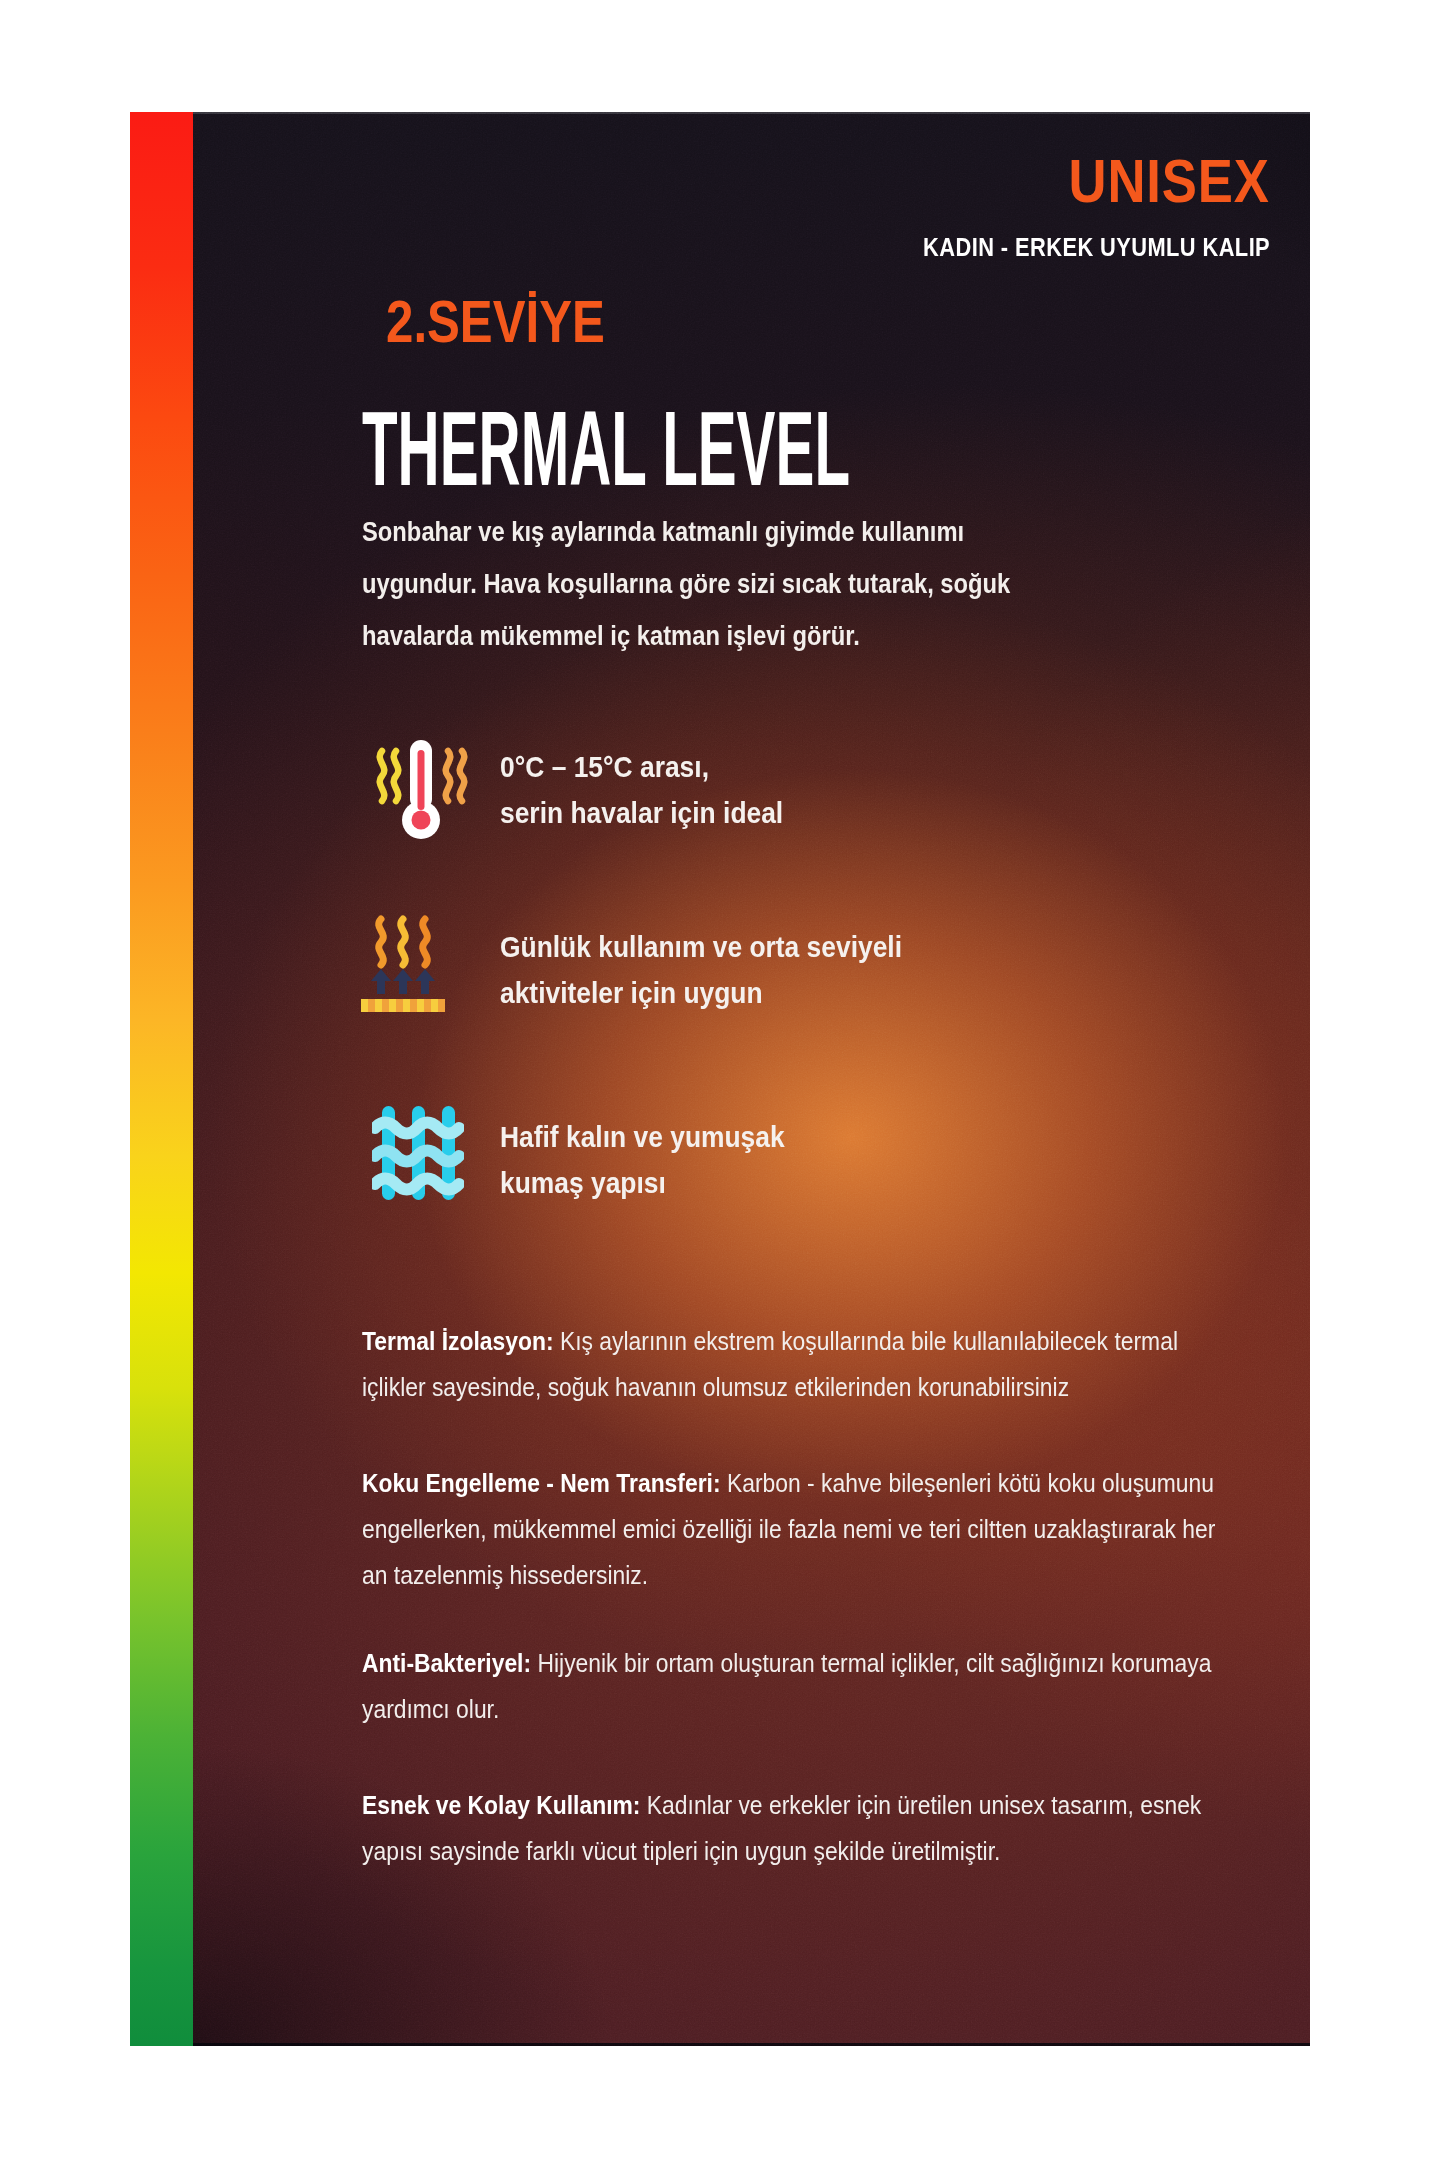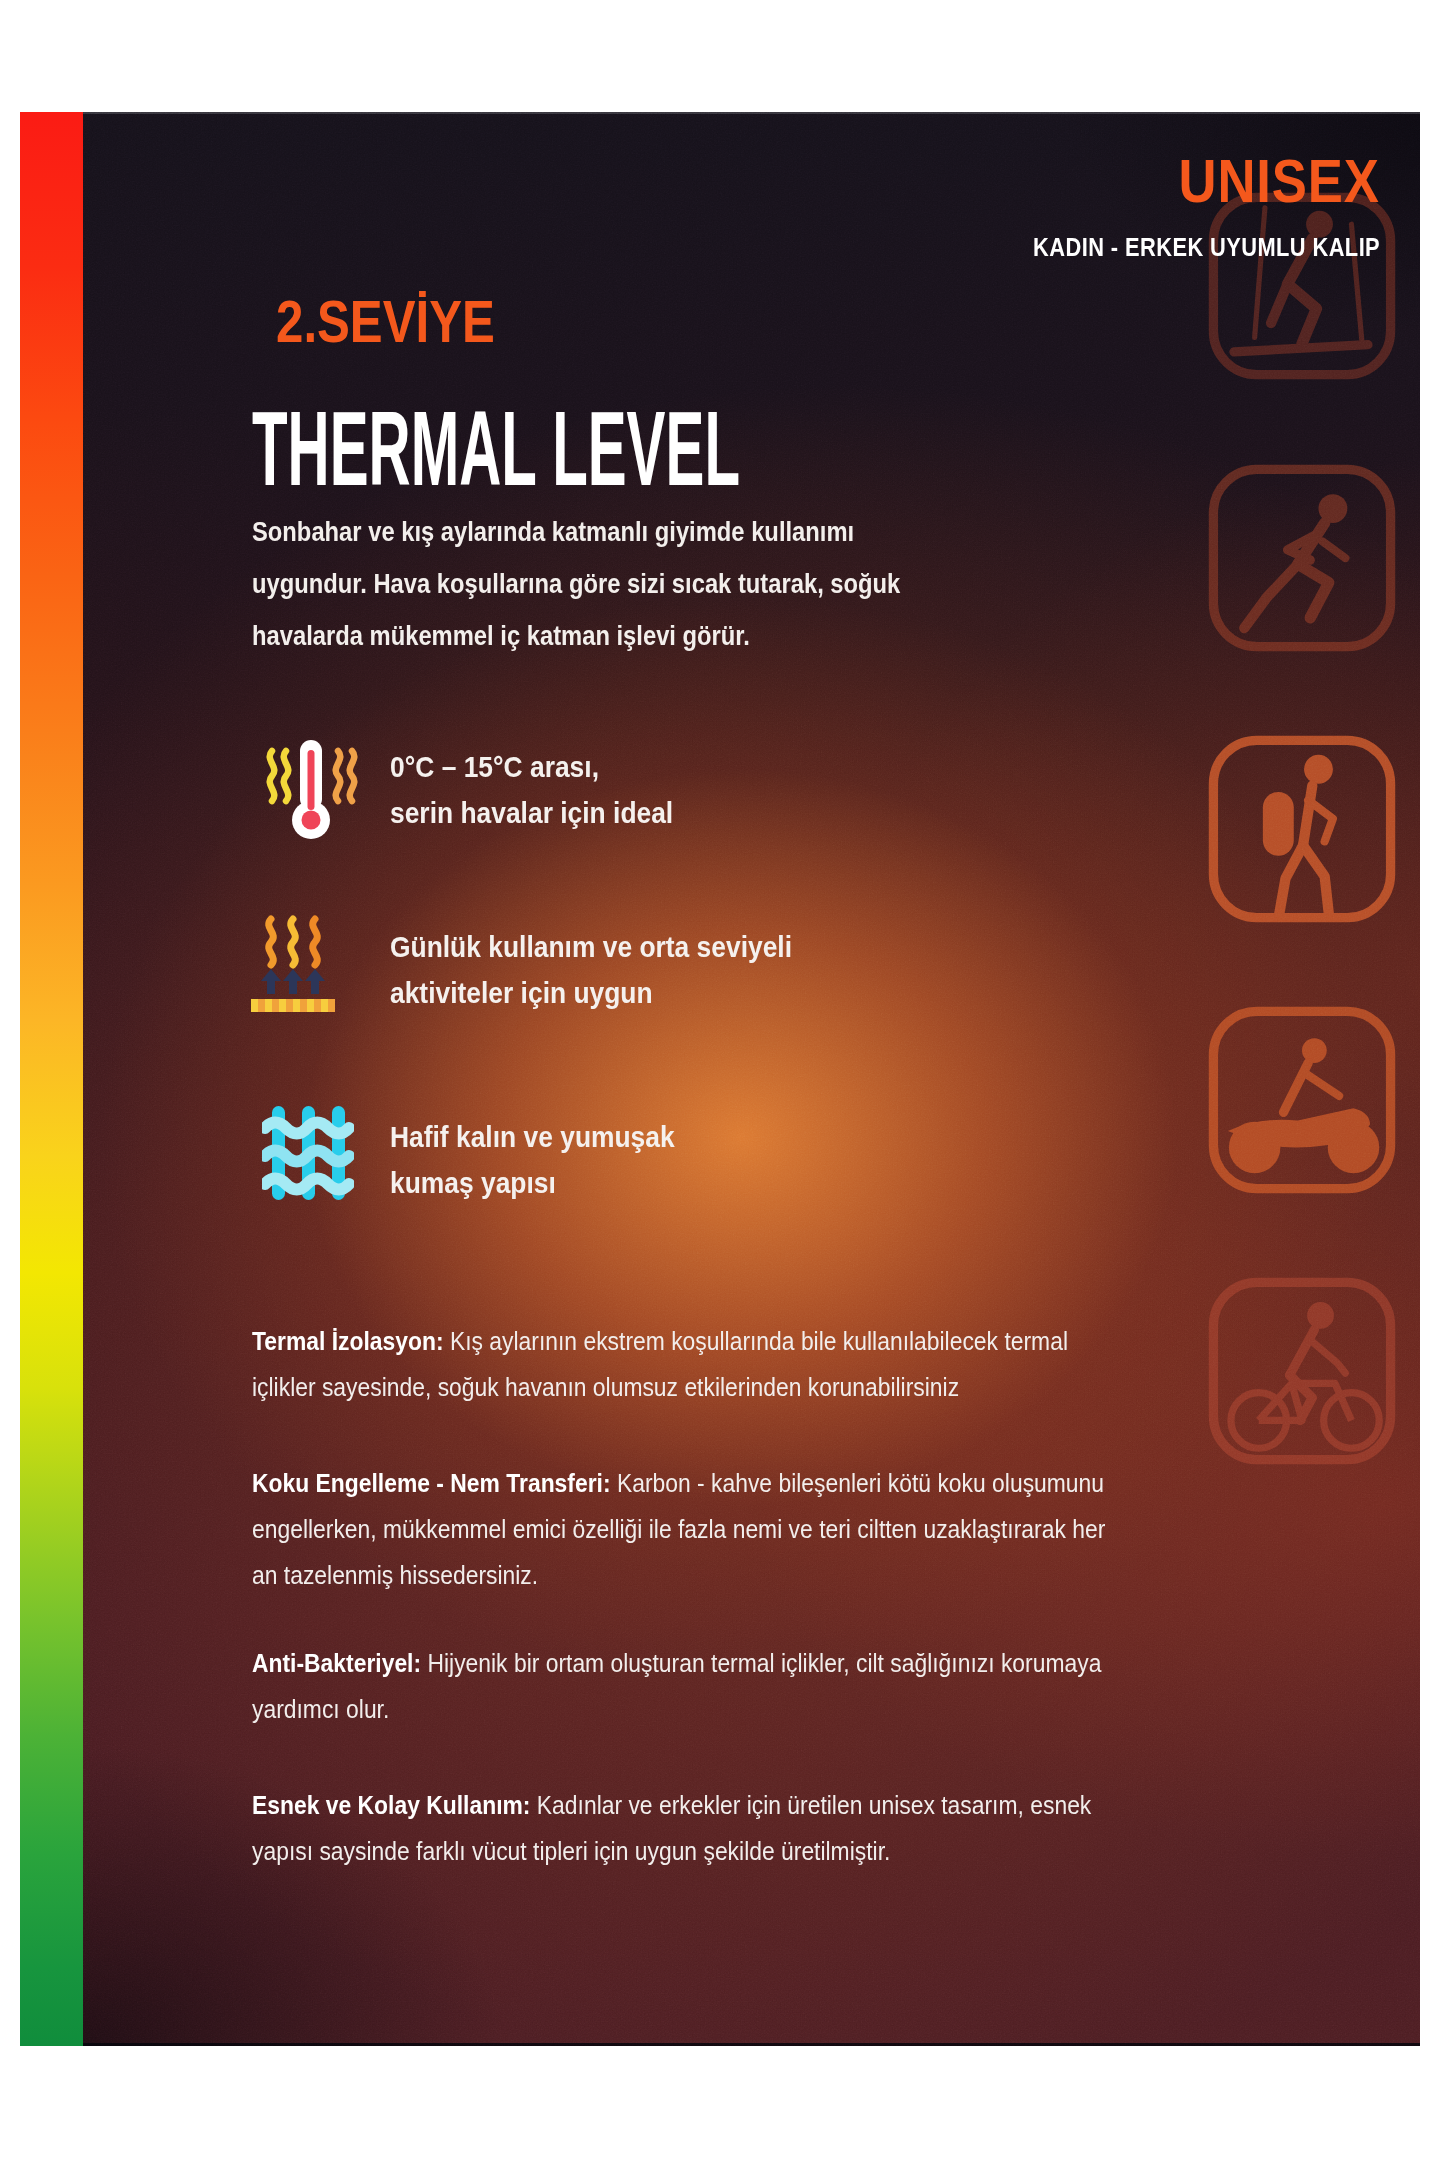--- a/index.html
+++ b/index.html
@@ -1,17 +1,17 @@
 <!DOCTYPE html>
 <html lang="tr"><head>
 <meta charset="utf-8">
 <style>
   * { margin:0; padding:0; box-sizing:border-box; }
   body { background:#ffffff; font-family:"Liberation Sans","DejaVu Sans",sans-serif; }
-  .page { position:relative; width:1400px; height:2160px; margin:0 auto; background:#ffffff; overflow:hidden; }
+  .page { position:relative; width:1180px; height:2160px; margin:0 auto; background:#ffffff; overflow:hidden; }
 
   
   .stripe {
     position:absolute; left:0; top:112px; width:63px; height:1934px;
     background:linear-gradient(180deg,
       #fb1b14 0%, #fb2c12 8%, #fc4a10 16%, #fa6414 24%, #fa7e1a 32%,
       #fb9a20 40%, #fcb626 47%, #f9d31b 54%, #f3e702 60%, #d8e10b 66%,
       #a8d21d 72%, #78c32c 78%, #4cb236 84%, #2aa43c 90%, #17953e 96%, #108d3c 100%);
   }
 

